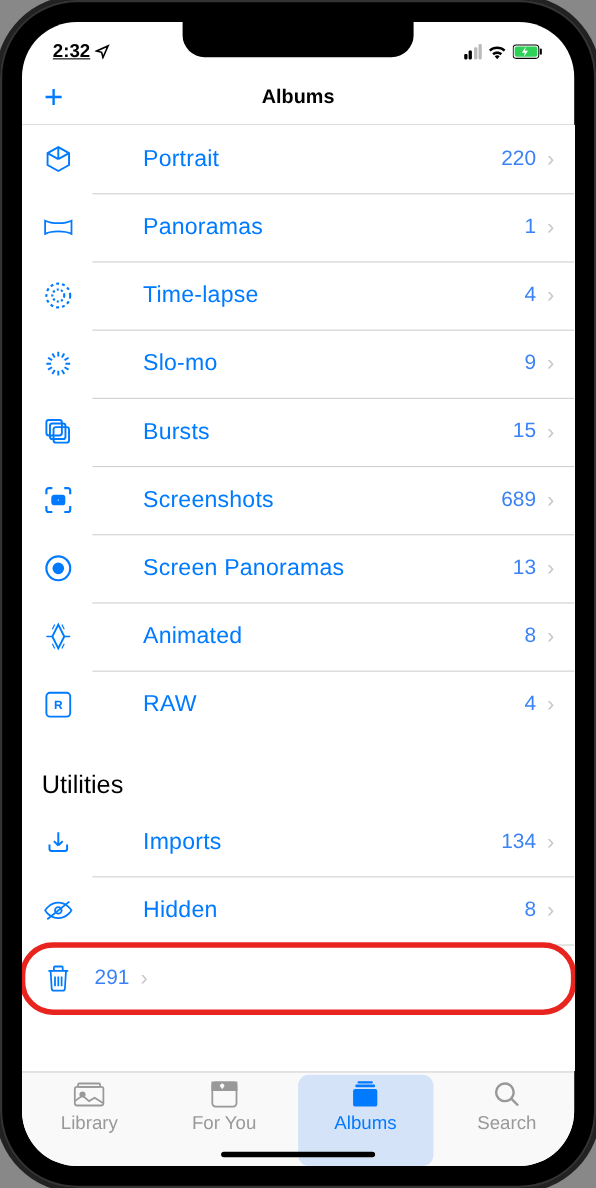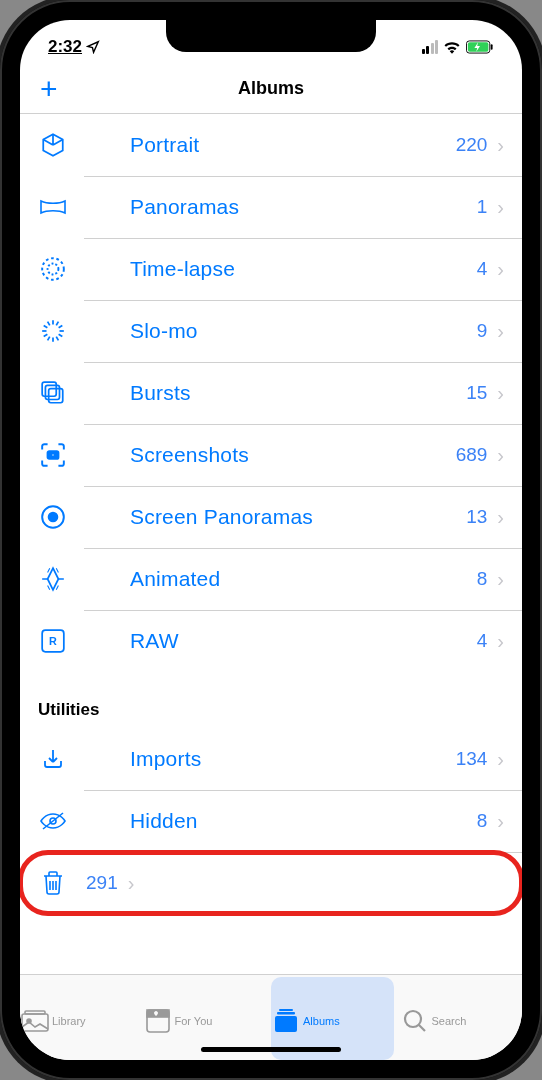--- a/index.html
+++ b/index.html
@@ -116,46 +116,46 @@
     .row-count {
       font-size: 19px;
       color: #3b82f6;
       margin-right: 10px;
     }
     .chevron {
       color: #c7c7cc;
       font-size: 20px;
     }
     .section-title {
-      font-size: 17px;
-      font-weight: 700;
+      font-size: 23px;
+      font-weight: 400;
       padding: 28px 18px 8px;
     }
     .highlight-ring {
       position: absolute;
       border: 5px solid #e8241e;
       border-radius: 30px;
       pointer-events: none;
       z-index: 50;
     }
     .tab-bar {
       display: flex;
       border-top: 0.5px solid #d0d0d0;
       background: #f9f9f9;
       padding: 6px 0 0;
       height: 86px;
     }
     .tab-item {
       flex: 1;
       display: flex;
-      flex-direction: row;
+      flex-direction: column;
       align-items: center;
       gap: 2px;
       color: #999;
-      font-size: 11px;
+      font-size: 17px;
     }
     .tab-item.active { color: #007aff; }
     .tab-item.active-bg {
       background: #d5e3f9;
       border-radius: 10px;
       margin: 0 6px;
       padding-top: 4px;
       margin-top: -4px;
     }
     .tab-icon { width: 30px; height: 28px; display: flex; align-items:center; justify-content:center; }

